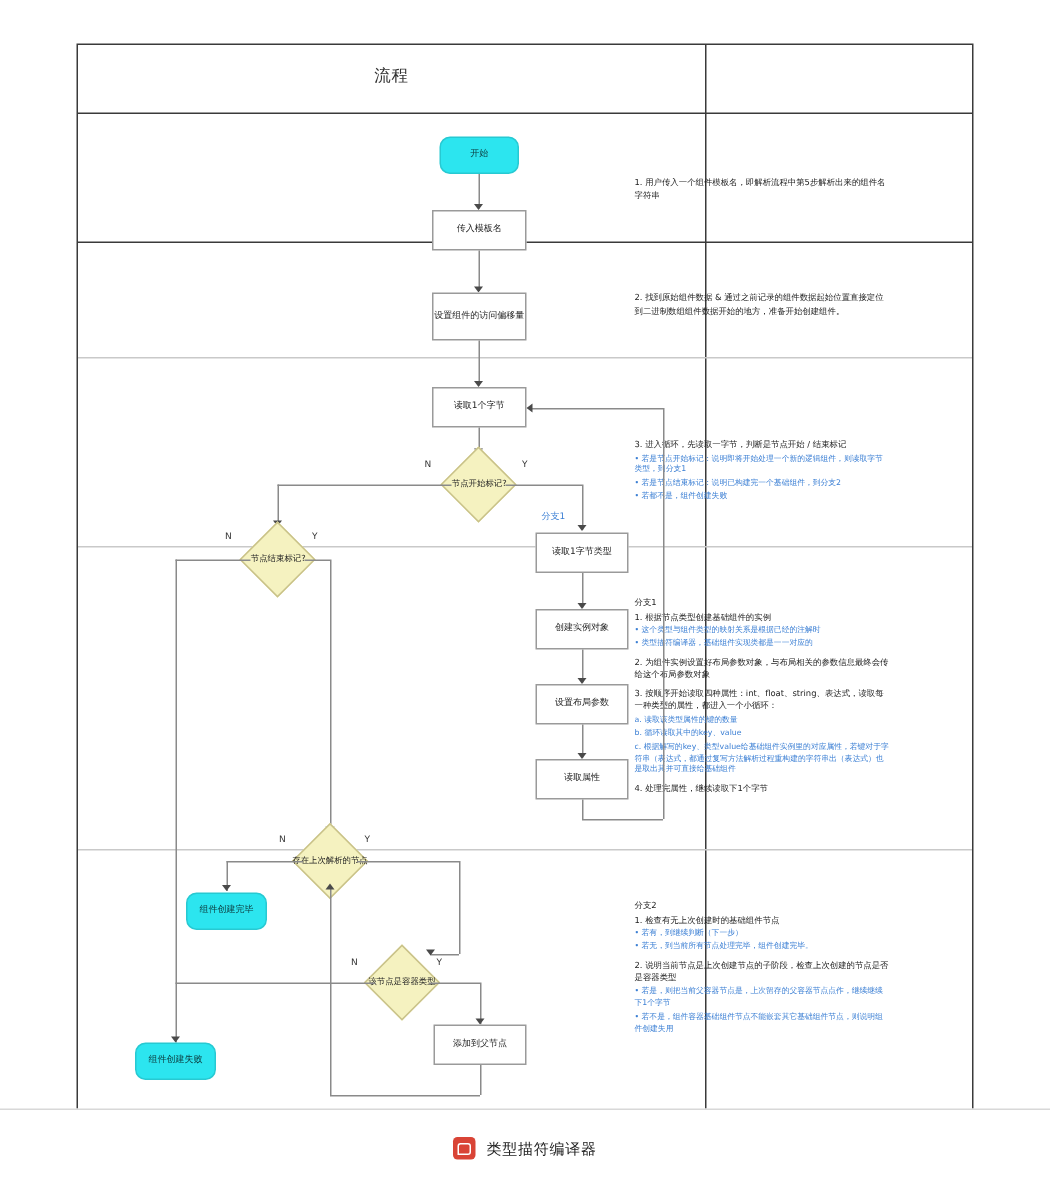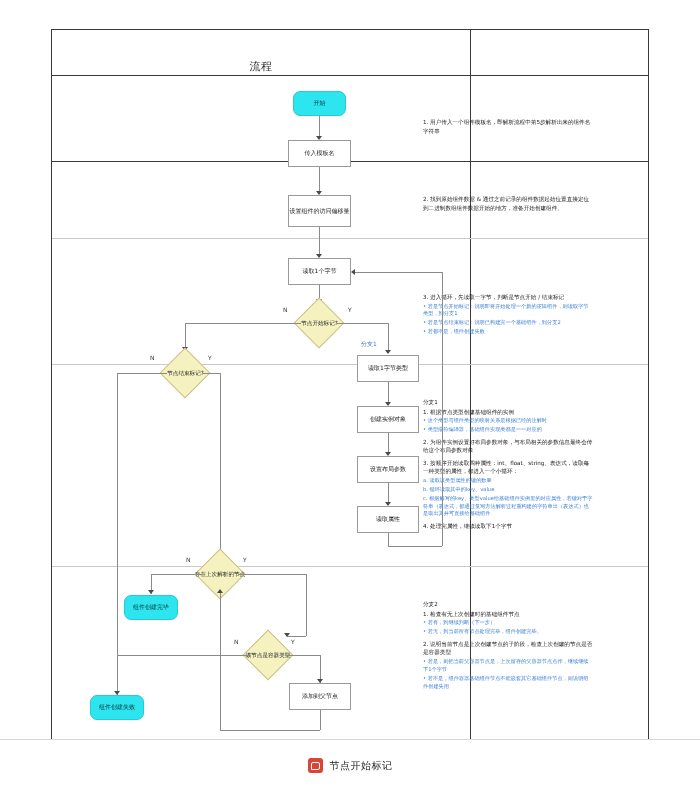--- a/index.html
+++ b/index.html
@@ -47,21 +47,21 @@
   }
 
   .hdr {
     position: absolute;
     top: 13px;
     font-size: 11px;
     color: #333;
     text-align: center;
     letter-spacing: 0.5px;
   }
-  .hdr.flow { left: 0; width: 418px; margin-top: 16px; }
+  .hdr.flow { left: 0; width: 418px; }
   .hdr.desc { left: 418px; width: 180px; }
 
   
   .desc-cell {
     position: absolute;
     left: 420px;
     width: 176px;
     padding: 2px 3px 0 3px;
     font-size: 5.6px;
     line-height: 1.52;
@@ -318,16 +318,16 @@
 
   <div class="node rect" style="left:289px; top:683px; width:62px; height:27px;">添加到父节点</div>
 
   <div class="ln v" style="left:320px; top:710px; height:20px;"></div>
   <div class="ln h" style="left:220px; top:730px; width:100px;"></div>
   <div class="ln v" style="left:220px; top:592px; height:138px;"></div>
   <div class="arrow-u" style="left:217px; top:589px;"></div>
 
   <div class="footer">
     <div class="footer-logo"></div>
-    <div class="footer-text">节点开始标记</div>
+    <div class="footer-text">类型描符编译器</div>
   </div>
 
 </div>
 
 </body></html>

